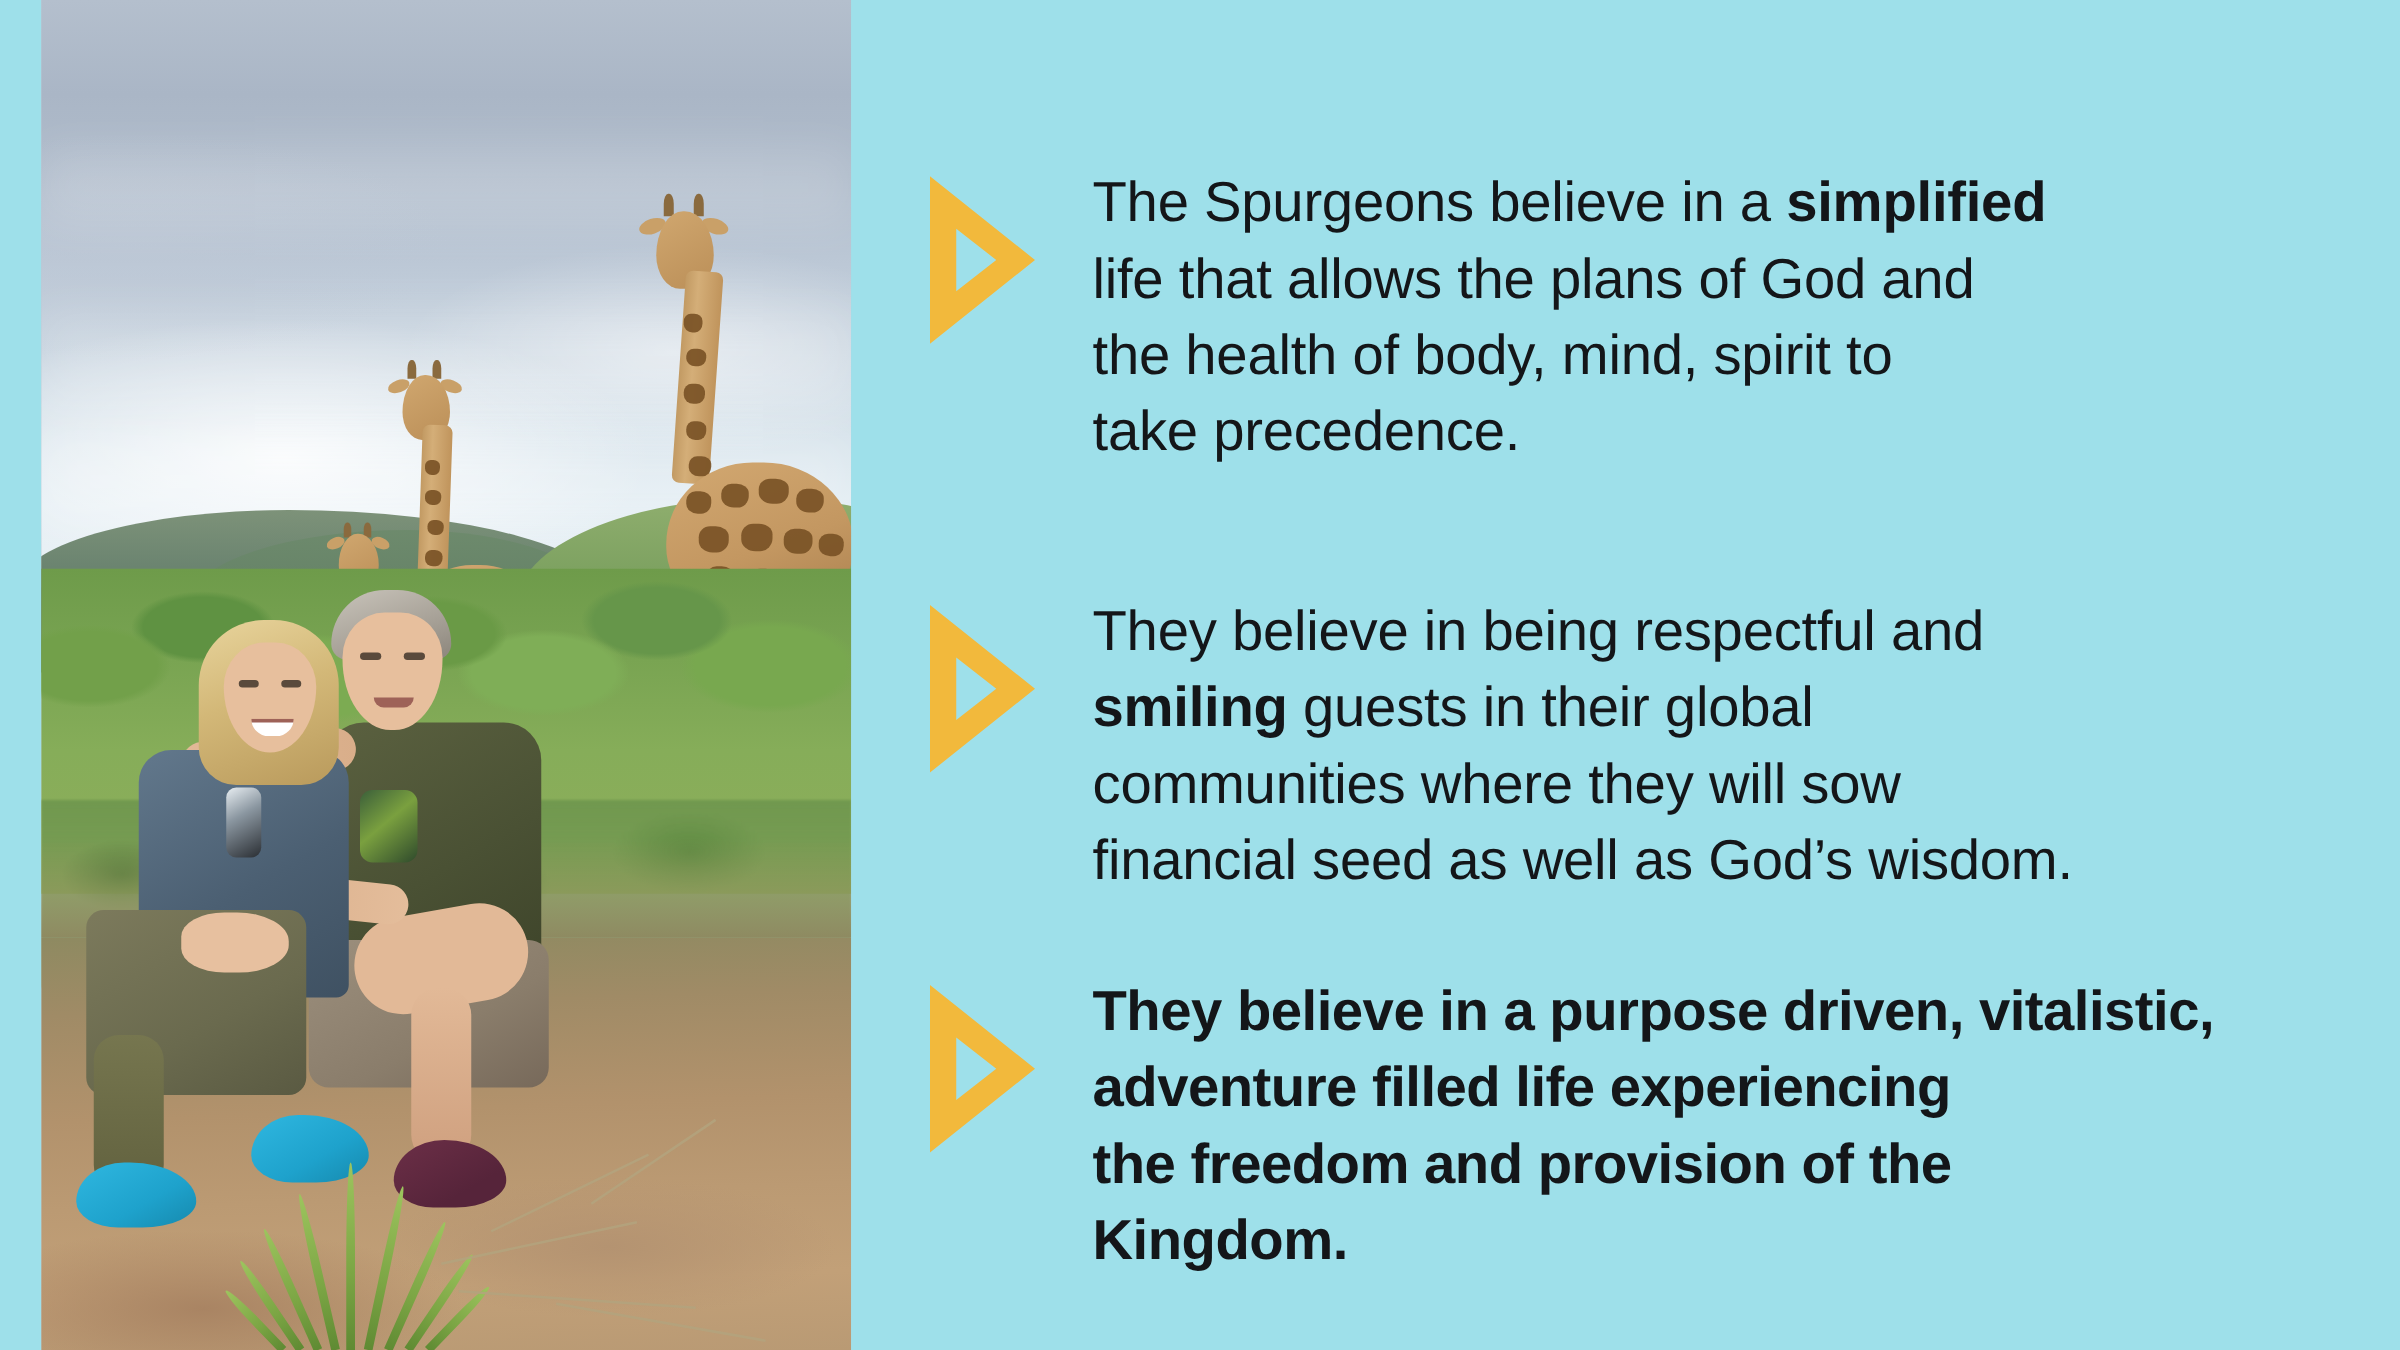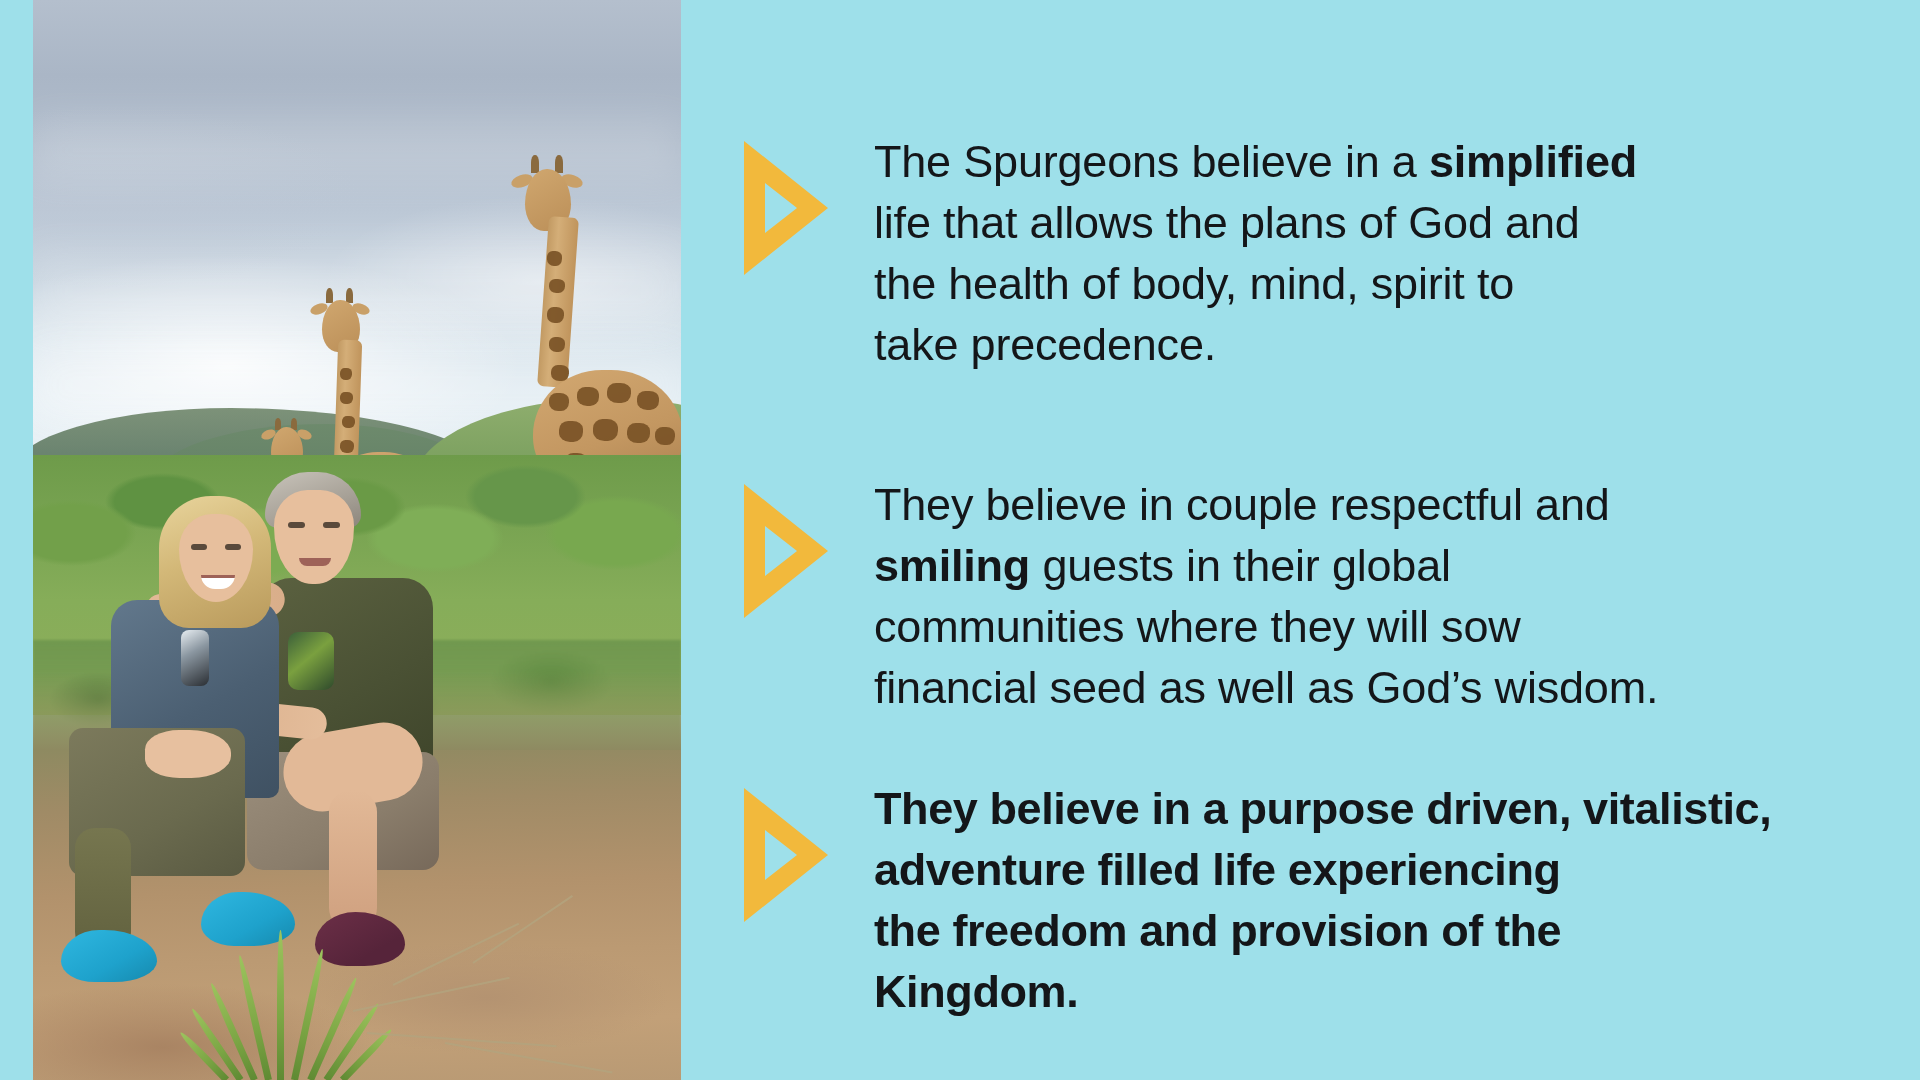--- a/index.html
+++ b/index.html
@@ -474,21 +474,21 @@
 the health of body, mind, spirit to
 take precedence.</span></div>
       </div>
 
       <div class="bullet-row r2">
         <div class="arrow-icon">
           <svg viewBox="0 0 88 138" xmlns="http://www.w3.org/2000/svg" aria-hidden="true">
             <path d="M2 2 L86 69 L2 136 Z M23 44 L23 94 L55 69 Z" fill="#F2B93C" fill-rule="evenodd"></path>
           </svg>
         </div>
-        <div class="bullet-text light"><span>They believe in couple respectful and
+        <div class="bullet-text light"><span>They believe in being respectful and
 </span><b>smiling</b><span> guests in their global
 communities where they will sow
 financial seed as well as God’s wisdom.</span></div>
       </div>
 
       <div class="bullet-row r3">
         <div class="arrow-icon">
           <svg viewBox="0 0 88 138" xmlns="http://www.w3.org/2000/svg" aria-hidden="true">
             <path d="M2 2 L86 69 L2 136 Z M23 44 L23 94 L55 69 Z" fill="#F2B93C" fill-rule="evenodd"></path>
           </svg>

